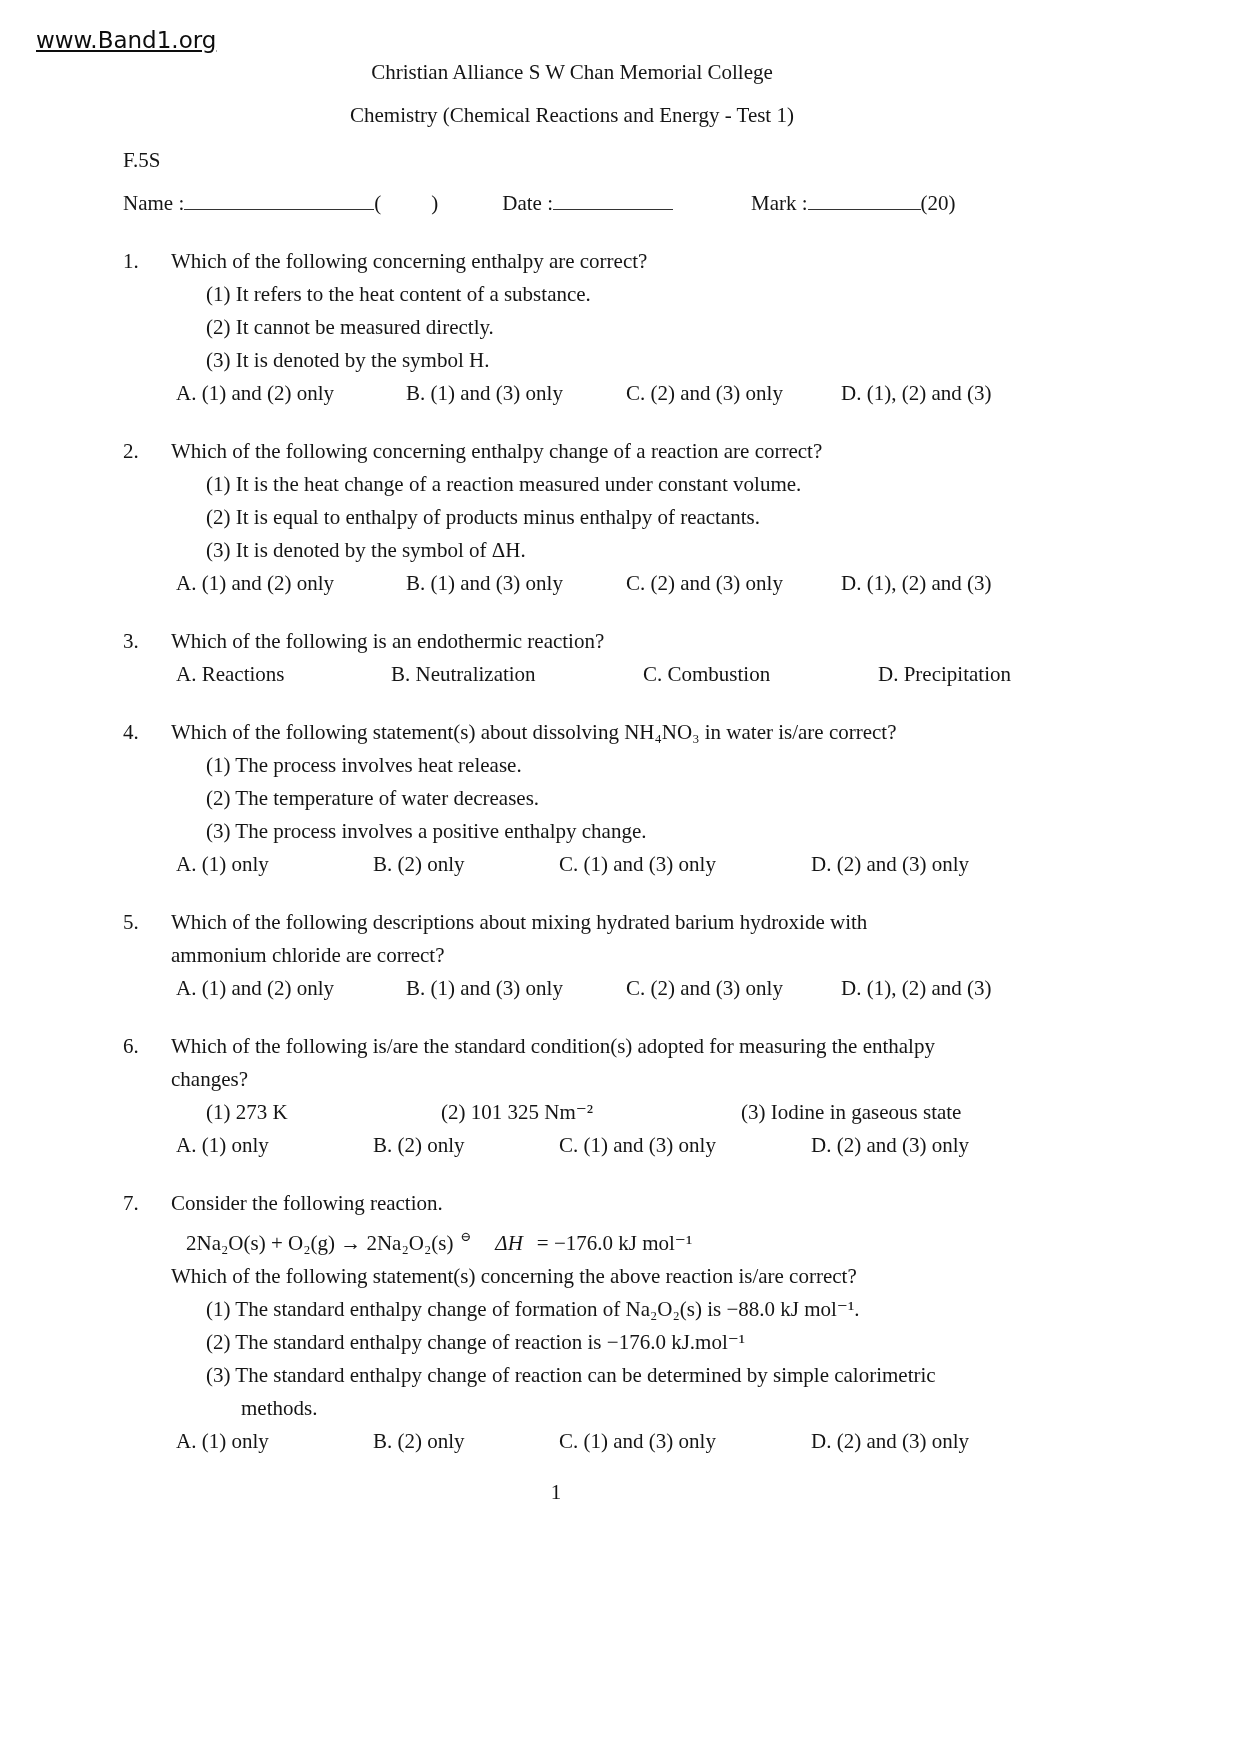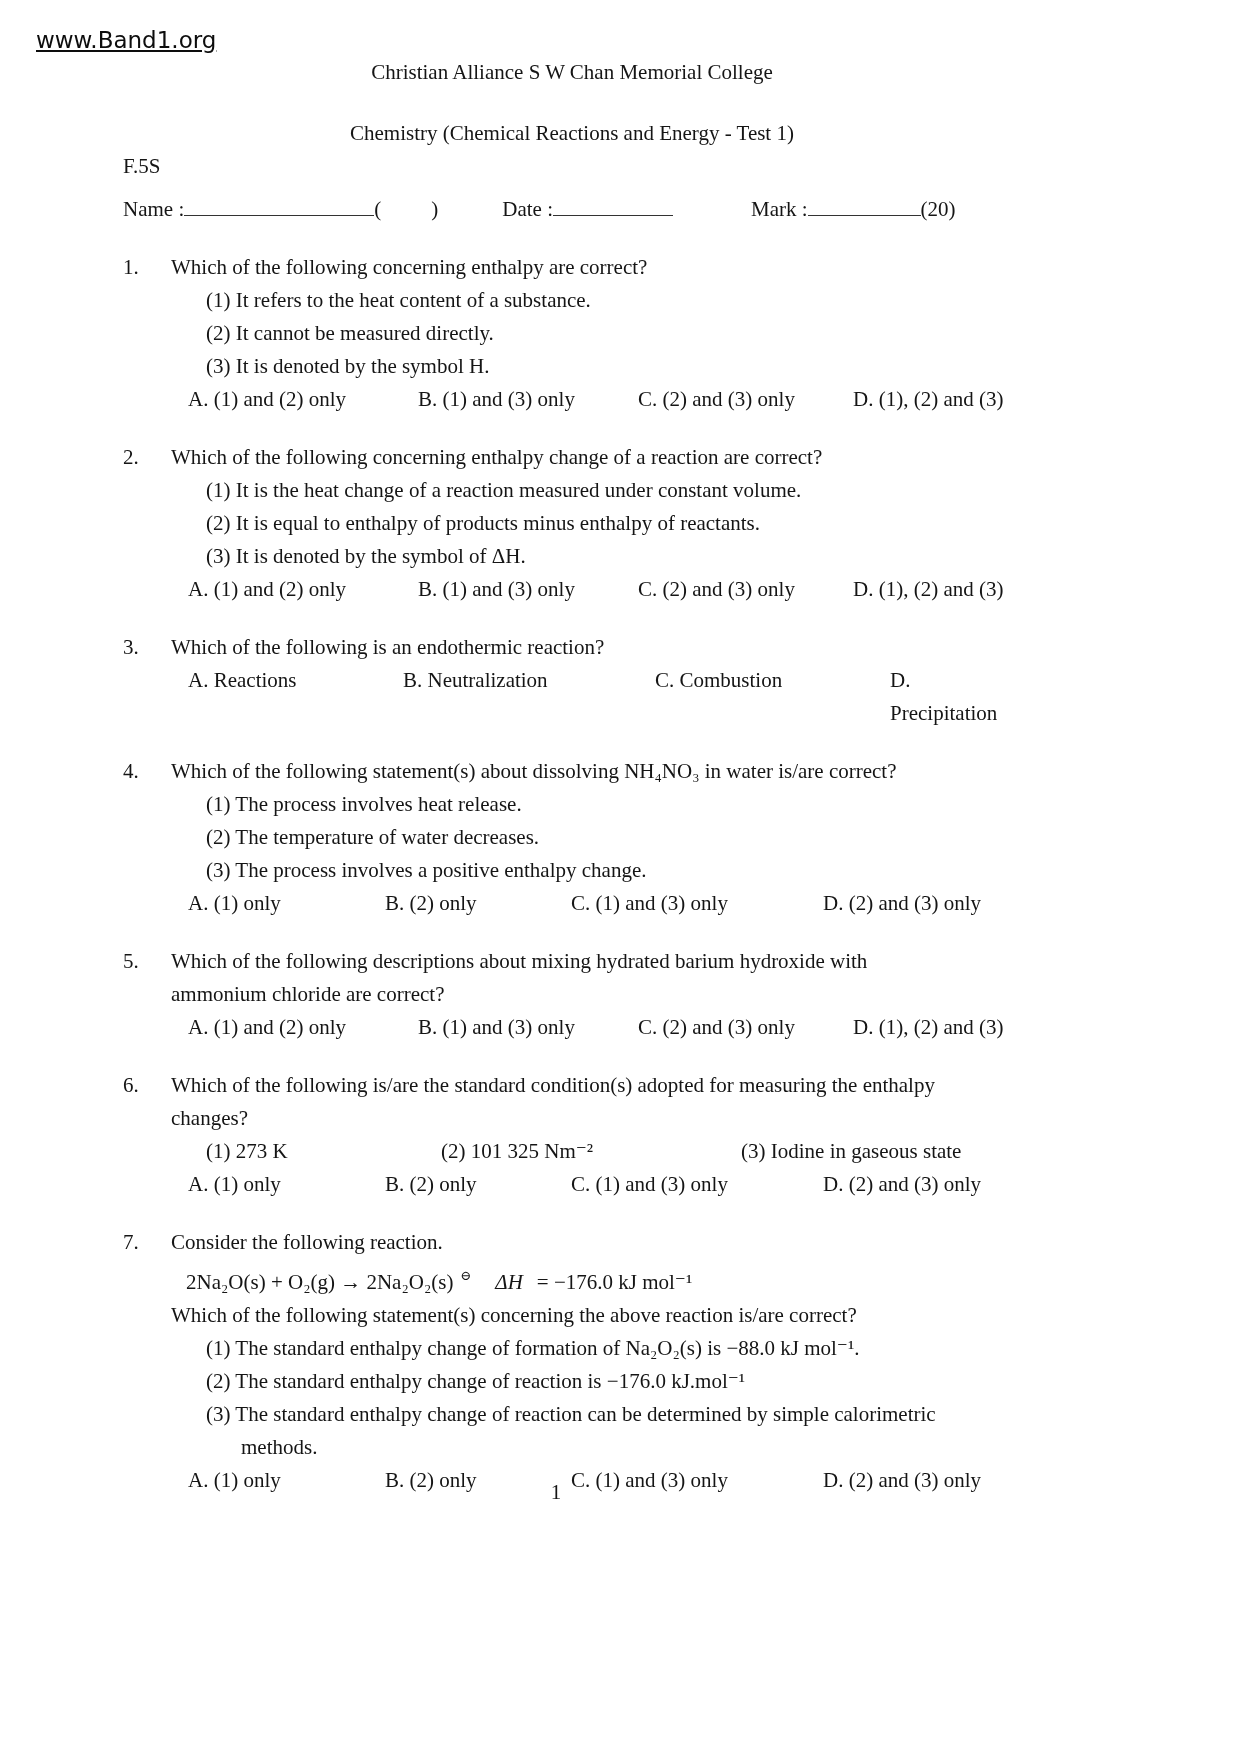--- a/index.html
+++ b/index.html
@@ -25,22 +25,22 @@
     text-decoration: underline;
   }
   .page {
     position: absolute;
     top: 56px;
     left: 123px;
     width: 898px;
   }
   .center { text-align: center; }
   .school-name { font-size: 21px; }
-  .test-title { font-size: 21px; margin-top: 28px; }
-  .class-line { text-align: left; }
+  .test-title { font-size: 21px; margin-top: 10px; }
+  .class-line { margin-top: 12px; text-align: left; }
   .info-line {
     margin-top: 8px;
     display: flex;
     align-items: baseline;
     white-space: nowrap;
   }
   .blank {
     display: inline-block;
     border-bottom: 1.4px solid #333;
     height: 24px;
@@ -63,21 +63,21 @@
   .qbody { }
   .stem { white-space: pre-line; }
   .statements { padding-left: 35px; }
   .statement {
     padding-left: 35px;
     text-indent: -35px;
     white-space: pre-line;
   }
   .opts {
     display: grid;
-    margin-left: 17px;
+    margin-left: 5px;
   }
   .opts-a { grid-template-columns: 230px 220px 215px auto; }
   .opts-b { grid-template-columns: 197px 186px 252px auto; }
   .opts-c { grid-template-columns: 215px 252px 235px auto; }
   .inline-sts {
     display: grid;
     grid-template-columns: 235px 300px auto;
     padding-left: 35px;
   }
   .equation { margin-left: 15px; }

